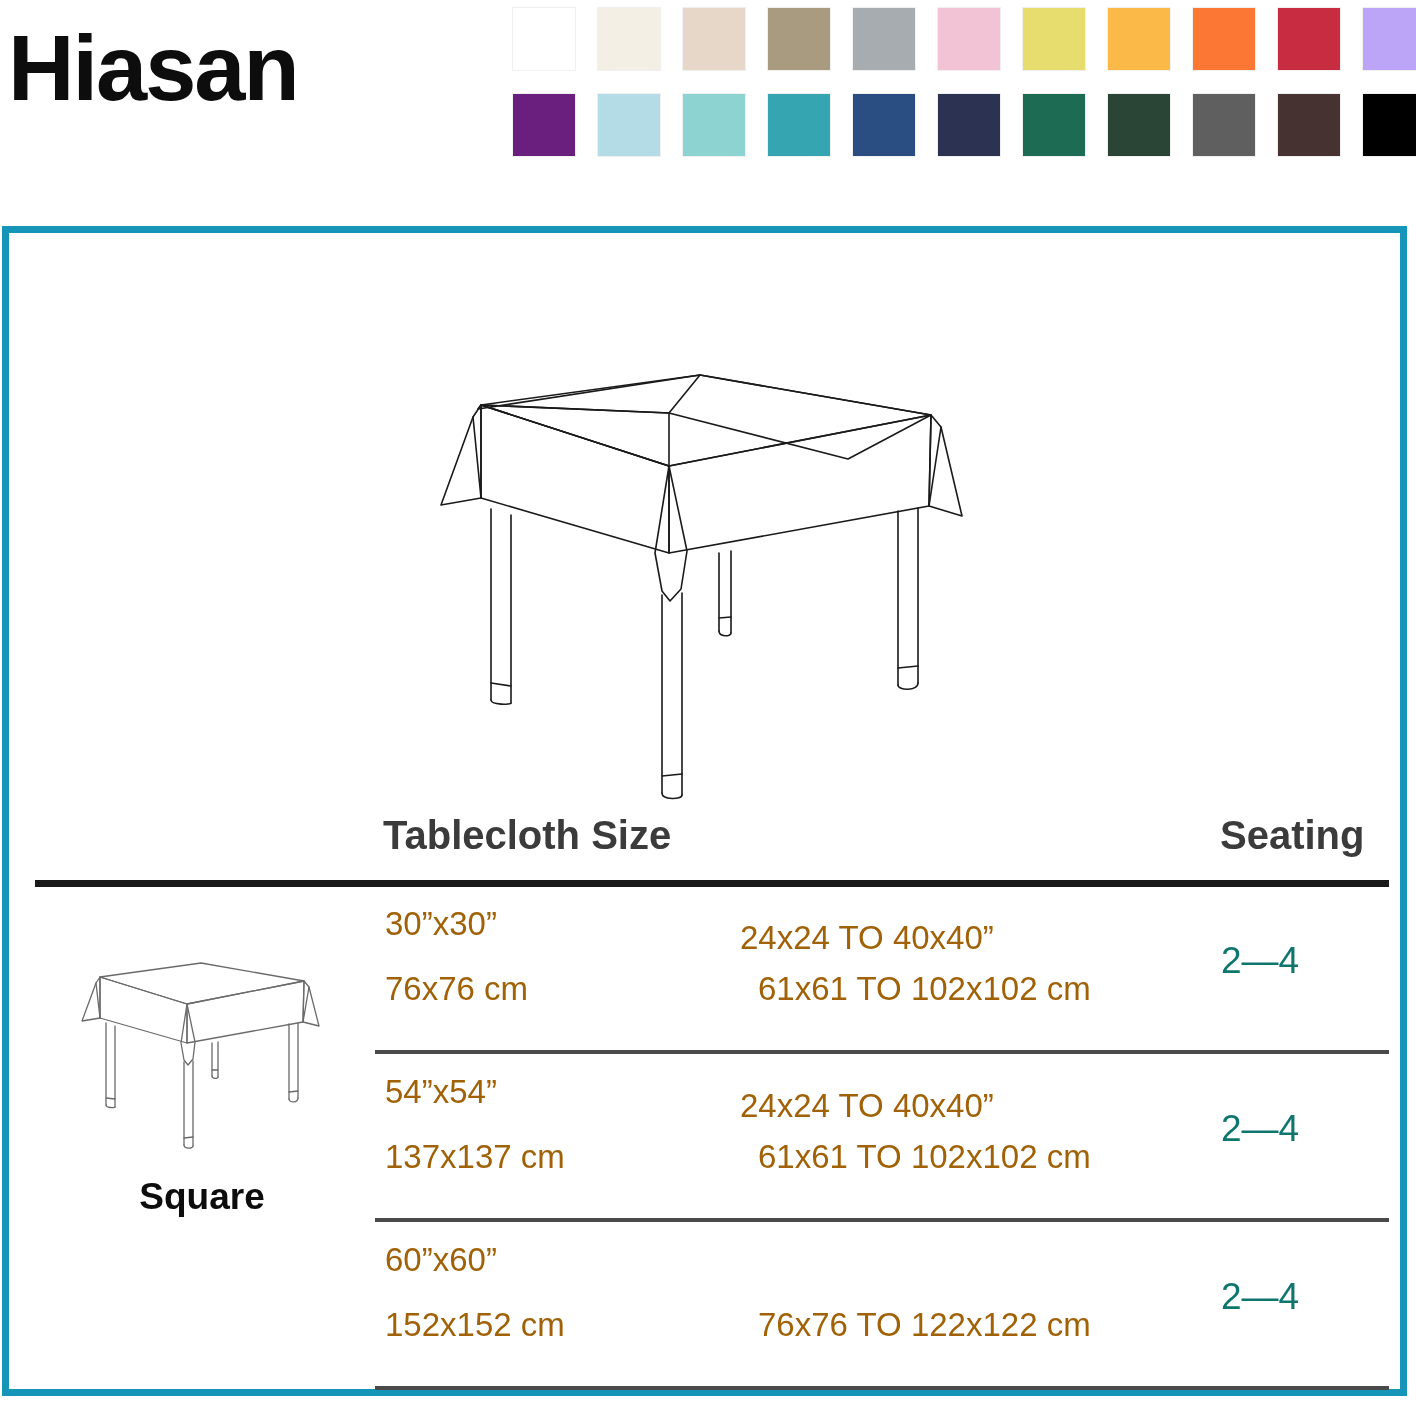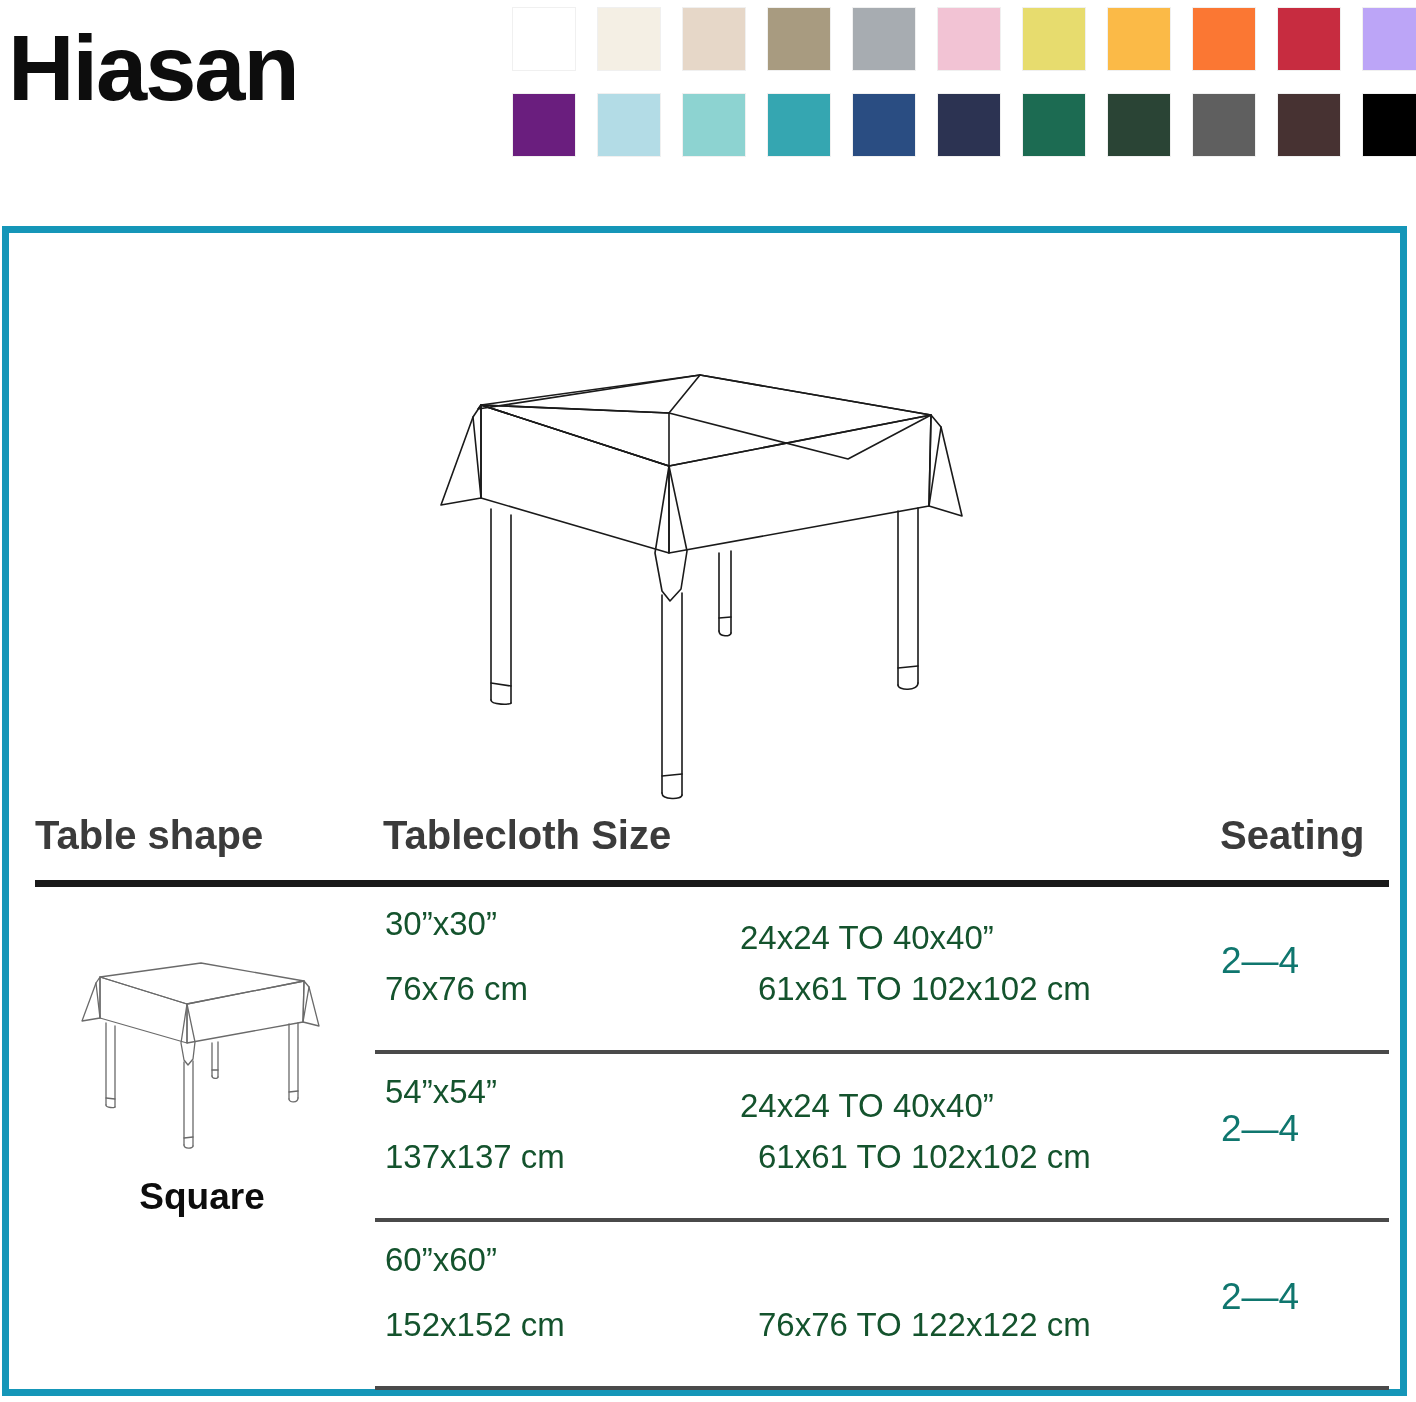--- a/index.html
+++ b/index.html
@@ -150,21 +150,21 @@
   
   .spec-row {
     position: absolute;
     left: 0;
     width: 1354px;
     height: 165px;
   }
   .spec-row .cell {
     position: absolute;
     font-size: 33px;
-    color: #14532d;
+    color: #a16207;
     white-space: nowrap;
     font-family: "Liberation Sans", sans-serif;
   }
   .cell.cloth-in  { left: 350px; top: 10px; }
   .cell.cloth-cm  { left: 350px; top: 75px; }
   .cell.fit-in    { left: 705px; top: 24px; }
   .cell.fit-cm    { left: 723px; top: 75px; }
   .cell.seating   {
     left: 1186px;
     top: 45px;
@@ -246,21 +246,20 @@
 
       <path d="M469 158 L469 332 M489 155 L489 330"></path>
       <path d="M469 332 C469 338 489 338 489 330"></path>
       <path d="M469 315 L489 313"></path>
     </svg>
   </div>
 
   <div id="spec-table">
 
     <div class="spec-head">
-      <div class="hcell col-shape">Table shape</div>
       <div class="hcell col-cloth">Tablecloth Size</div>
       <div class="hcell col-seating">Seating</div>
     </div>
 
     <div class="rule-heavy" id="rule-header"></div>
 
     <div id="shape-cell">
       <div id="shape-thumb">
         <svg viewBox="0 0 250 200" xmlns="http://www.w3.org/2000/svg" fill="none" stroke="#6a6a6a" stroke-width="1.3" stroke-linejoin="round" stroke-linecap="round">
           <path d="M124 10 L227 28 L110 51 L23 24 Z"></path>

